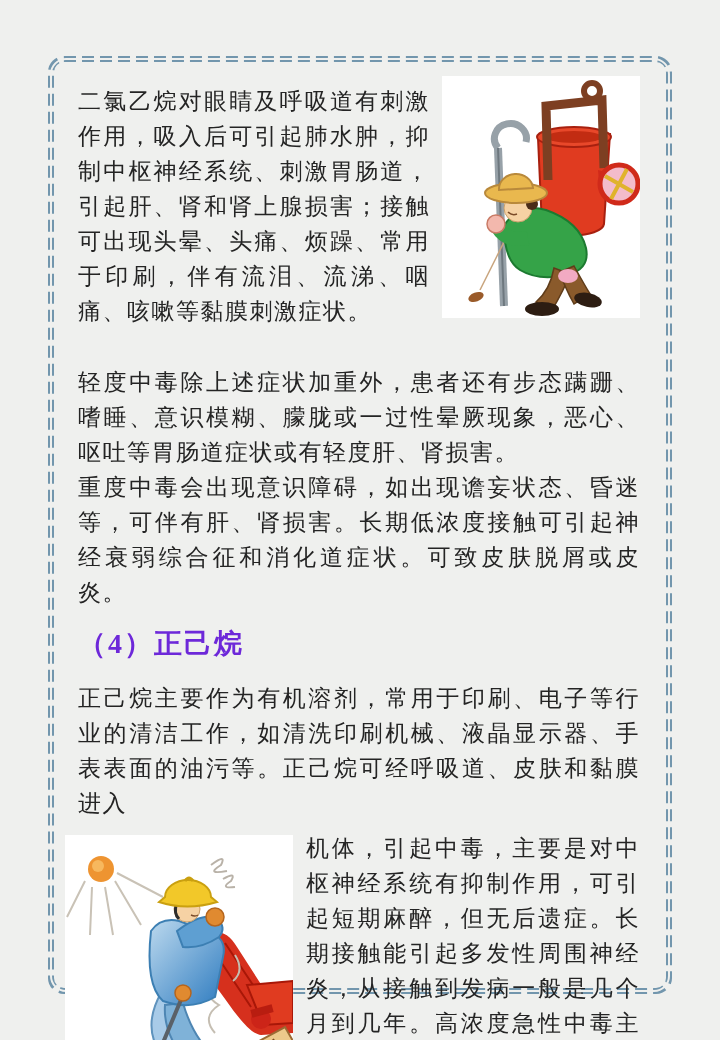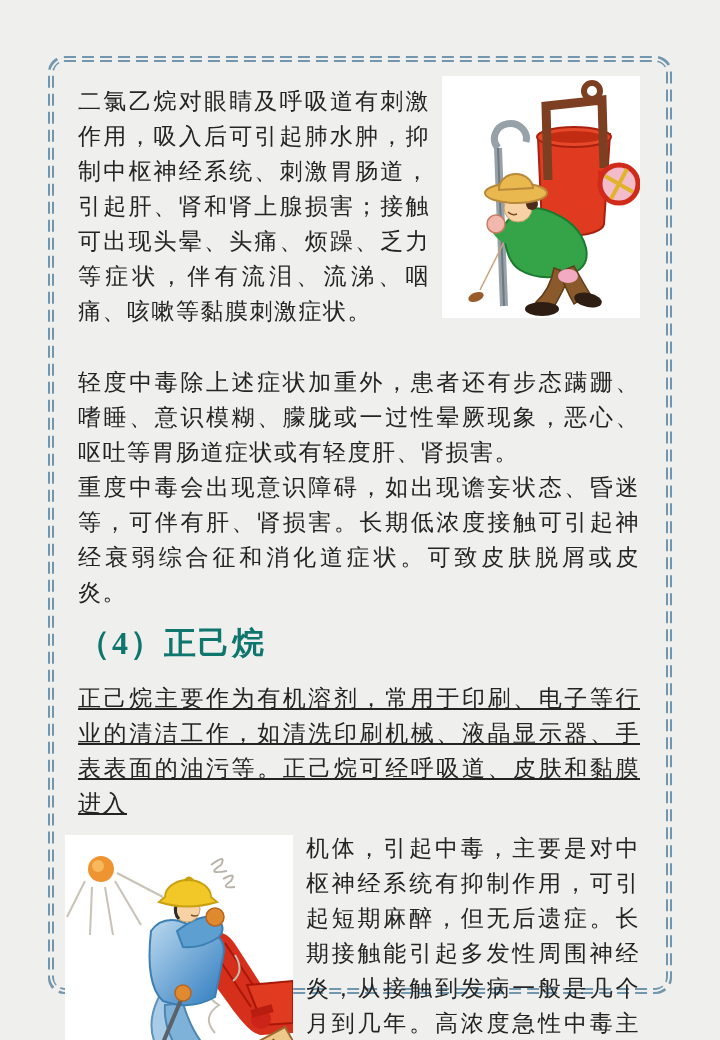--- a/index.html
+++ b/index.html
@@ -43,36 +43,36 @@
   .p4b{flex:1;}
   .illus{background:#ffffff;flex:0 0 auto;}
   .illus1{width:198px;height:242px;margin-top:-8px;}
   .illus2{width:228px;height:244px;margin-left:-13px;margin-top:4px;}
   .illus svg{display:block;width:100%;height:100%;}
   .p2{margin-top:36px;}
   .p3{}
   .h4{
     margin-top:16px;
     font-weight:bold;
-    font-size:32px;
-    color:#0f766e;
+    font-size:28px;
+    color:#6d28d9;
     letter-spacing:2px;
     text-align:left;
   }
-  .p4a{margin-top:20px;text-decoration:underline;}
+  .p4a{margin-top:20px;}
 </style>
 </head>
 <body>
 
 <div class="frame"></div>
 
 <div class="content">
 
   <div class="row row1">
-    <div class="p1">二氯乙烷对眼睛及呼吸道有刺激作用，吸入后可引起肺水肿，抑制中枢神经系统、刺激胃肠道，引起肝、肾和肾上腺损害；接触可出现头晕、头痛、烦躁、乏力等症状，伴有流泪、流涕、咽痛、咳嗽等黏膜刺激症状。</div>
+    <div class="p1">二氯乙烷对眼睛及呼吸道有刺激作用，吸入后可引起肺水肿，抑制中枢神经系统、刺激胃肠道，引起肝、肾和肾上腺损害；接触可出现头晕、头痛、烦躁、常用于印刷，伴有流泪、流涕、咽痛、咳嗽等黏膜刺激症状。</div>
 
     <div class="illus illus1">
       <svg viewBox="0 0 198 242" xmlns="http://www.w3.org/2000/svg" aria-label="worker-carrying-red-bucket-illustration">
         <rect x="0" y="0" width="198" height="242" fill="#ffffff"></rect>
 
         <path d="M56,72 a16,15 0 1 1 28,-6" fill="none" stroke="#97a1a8" stroke-width="7"></path>
         <path d="M56,72 L62,230" stroke="#97a1a8" stroke-width="8"></path>
         <path d="M56,72 L62,230" stroke="#6e787f" stroke-width="2"></path>
 
         <path d="M70,150 L38,214" stroke="#c9a57e" stroke-width="1.5"></path>

